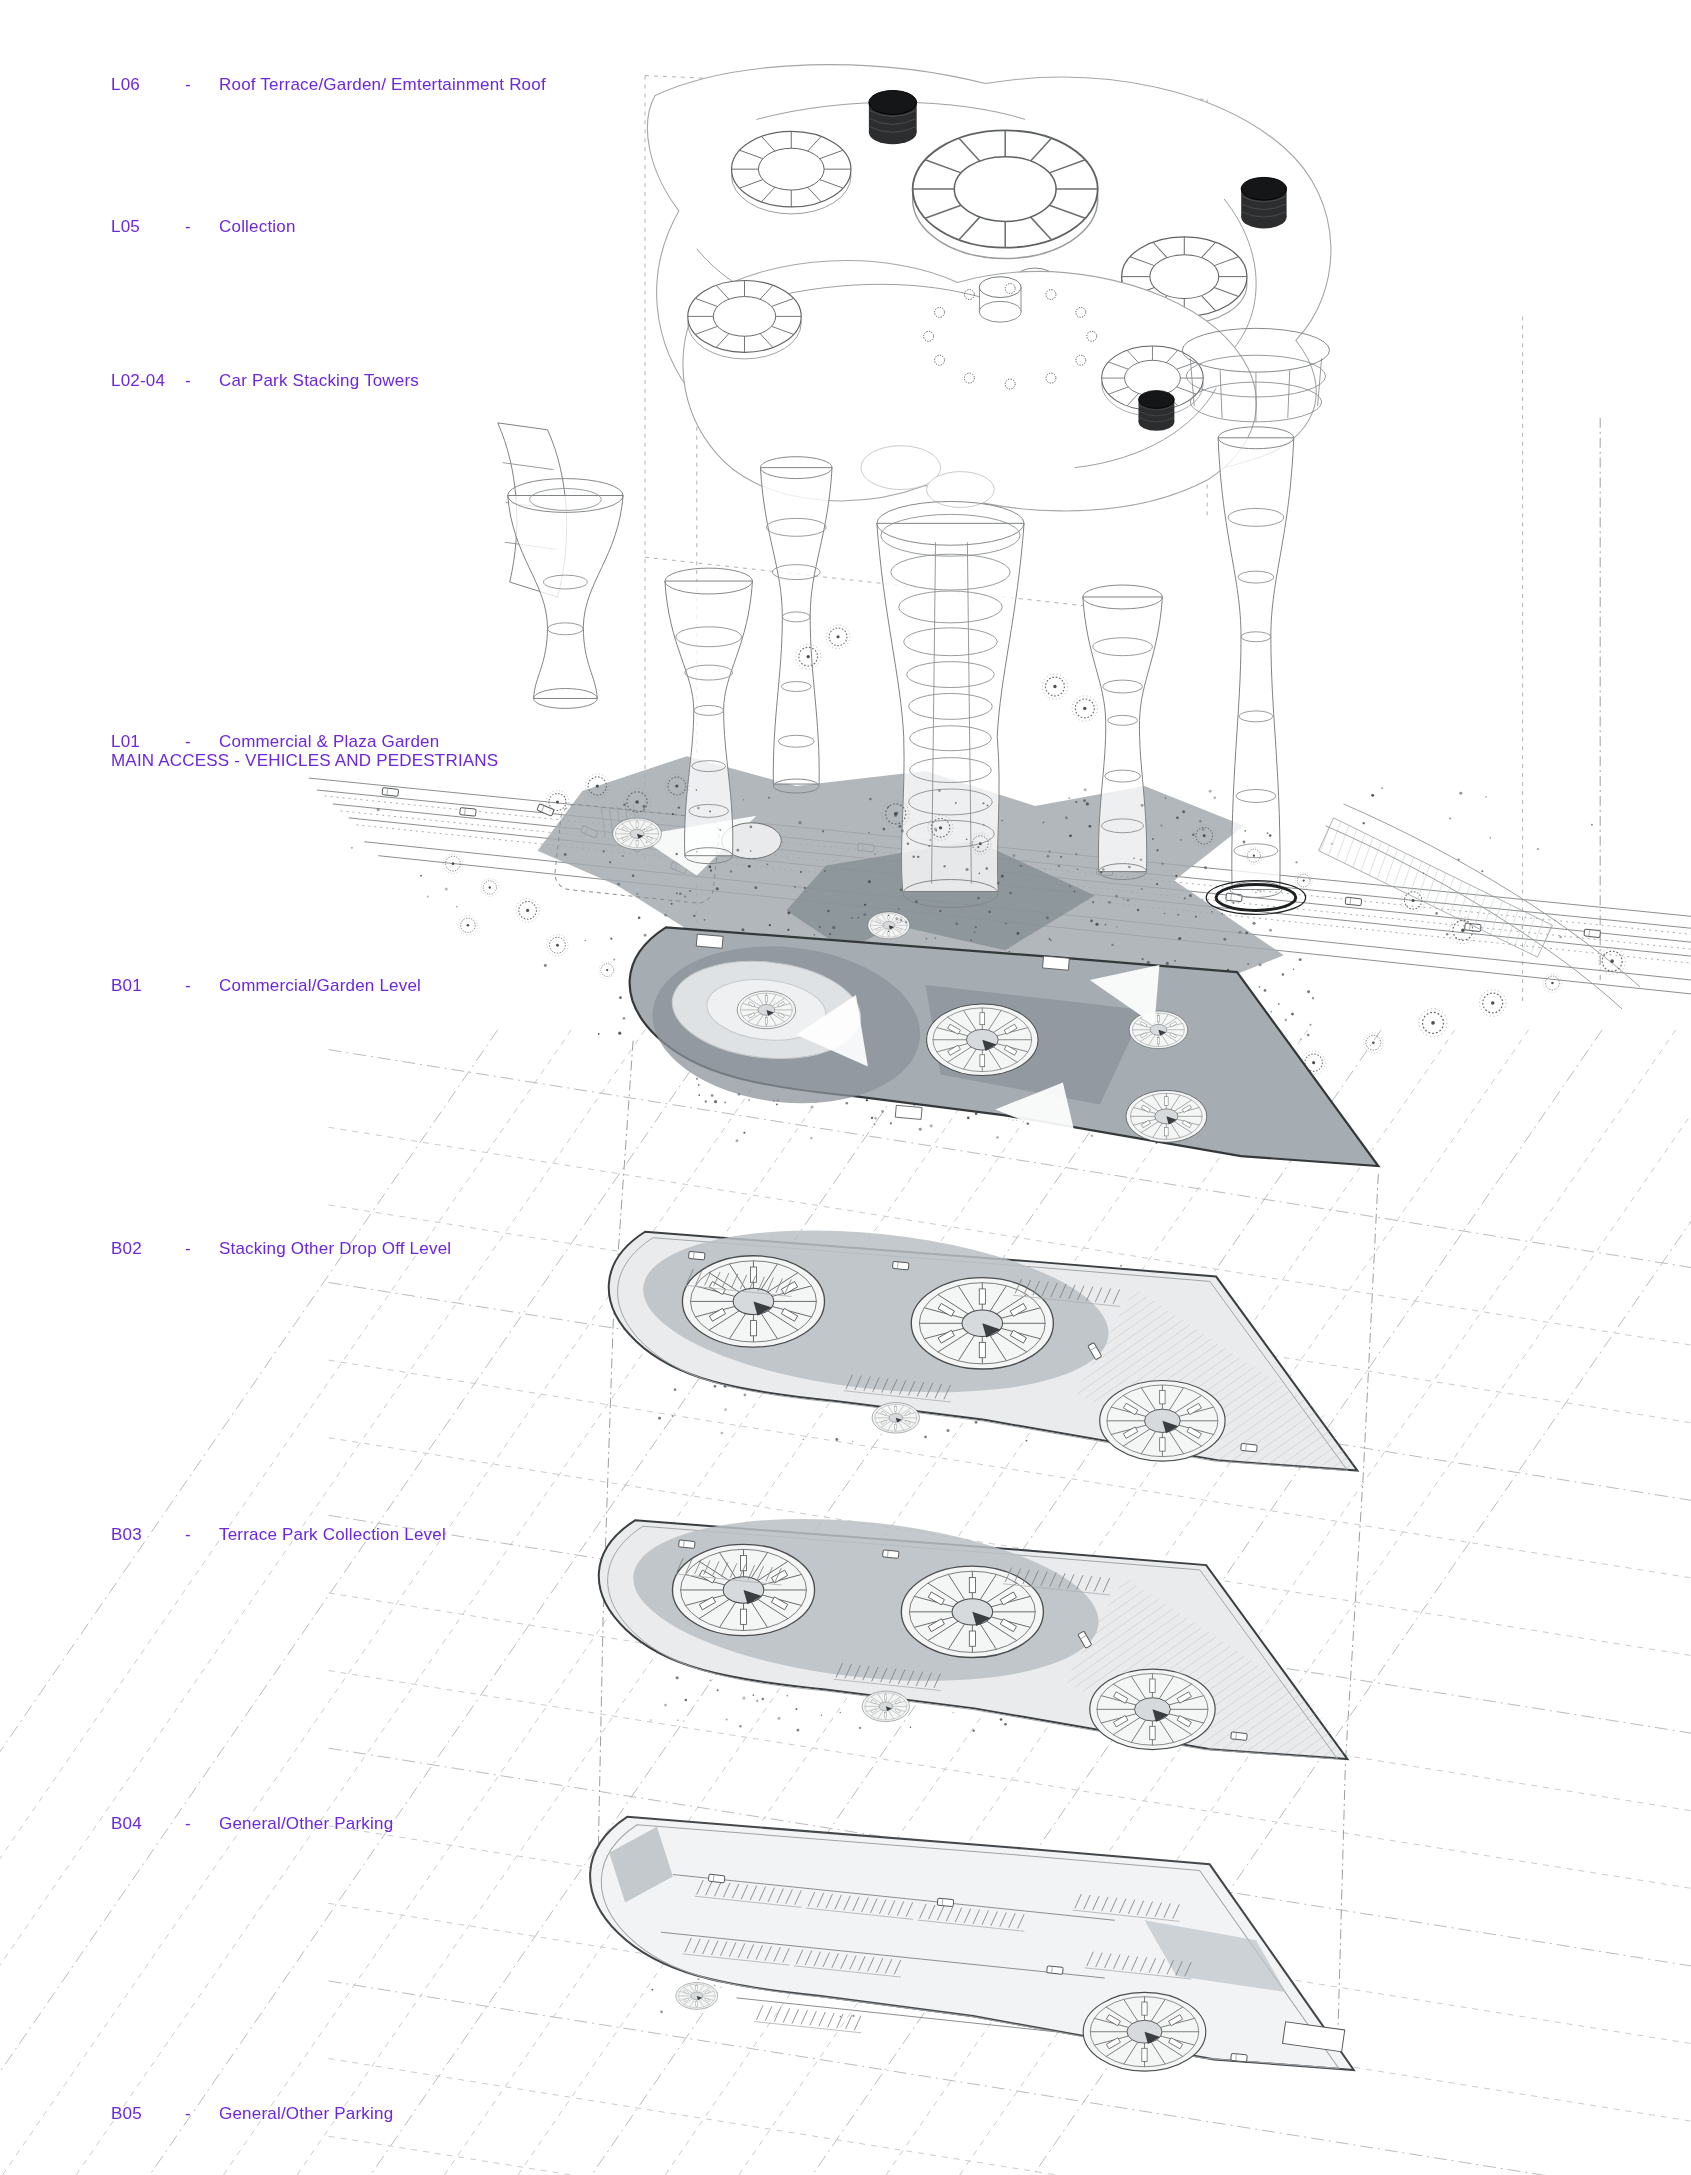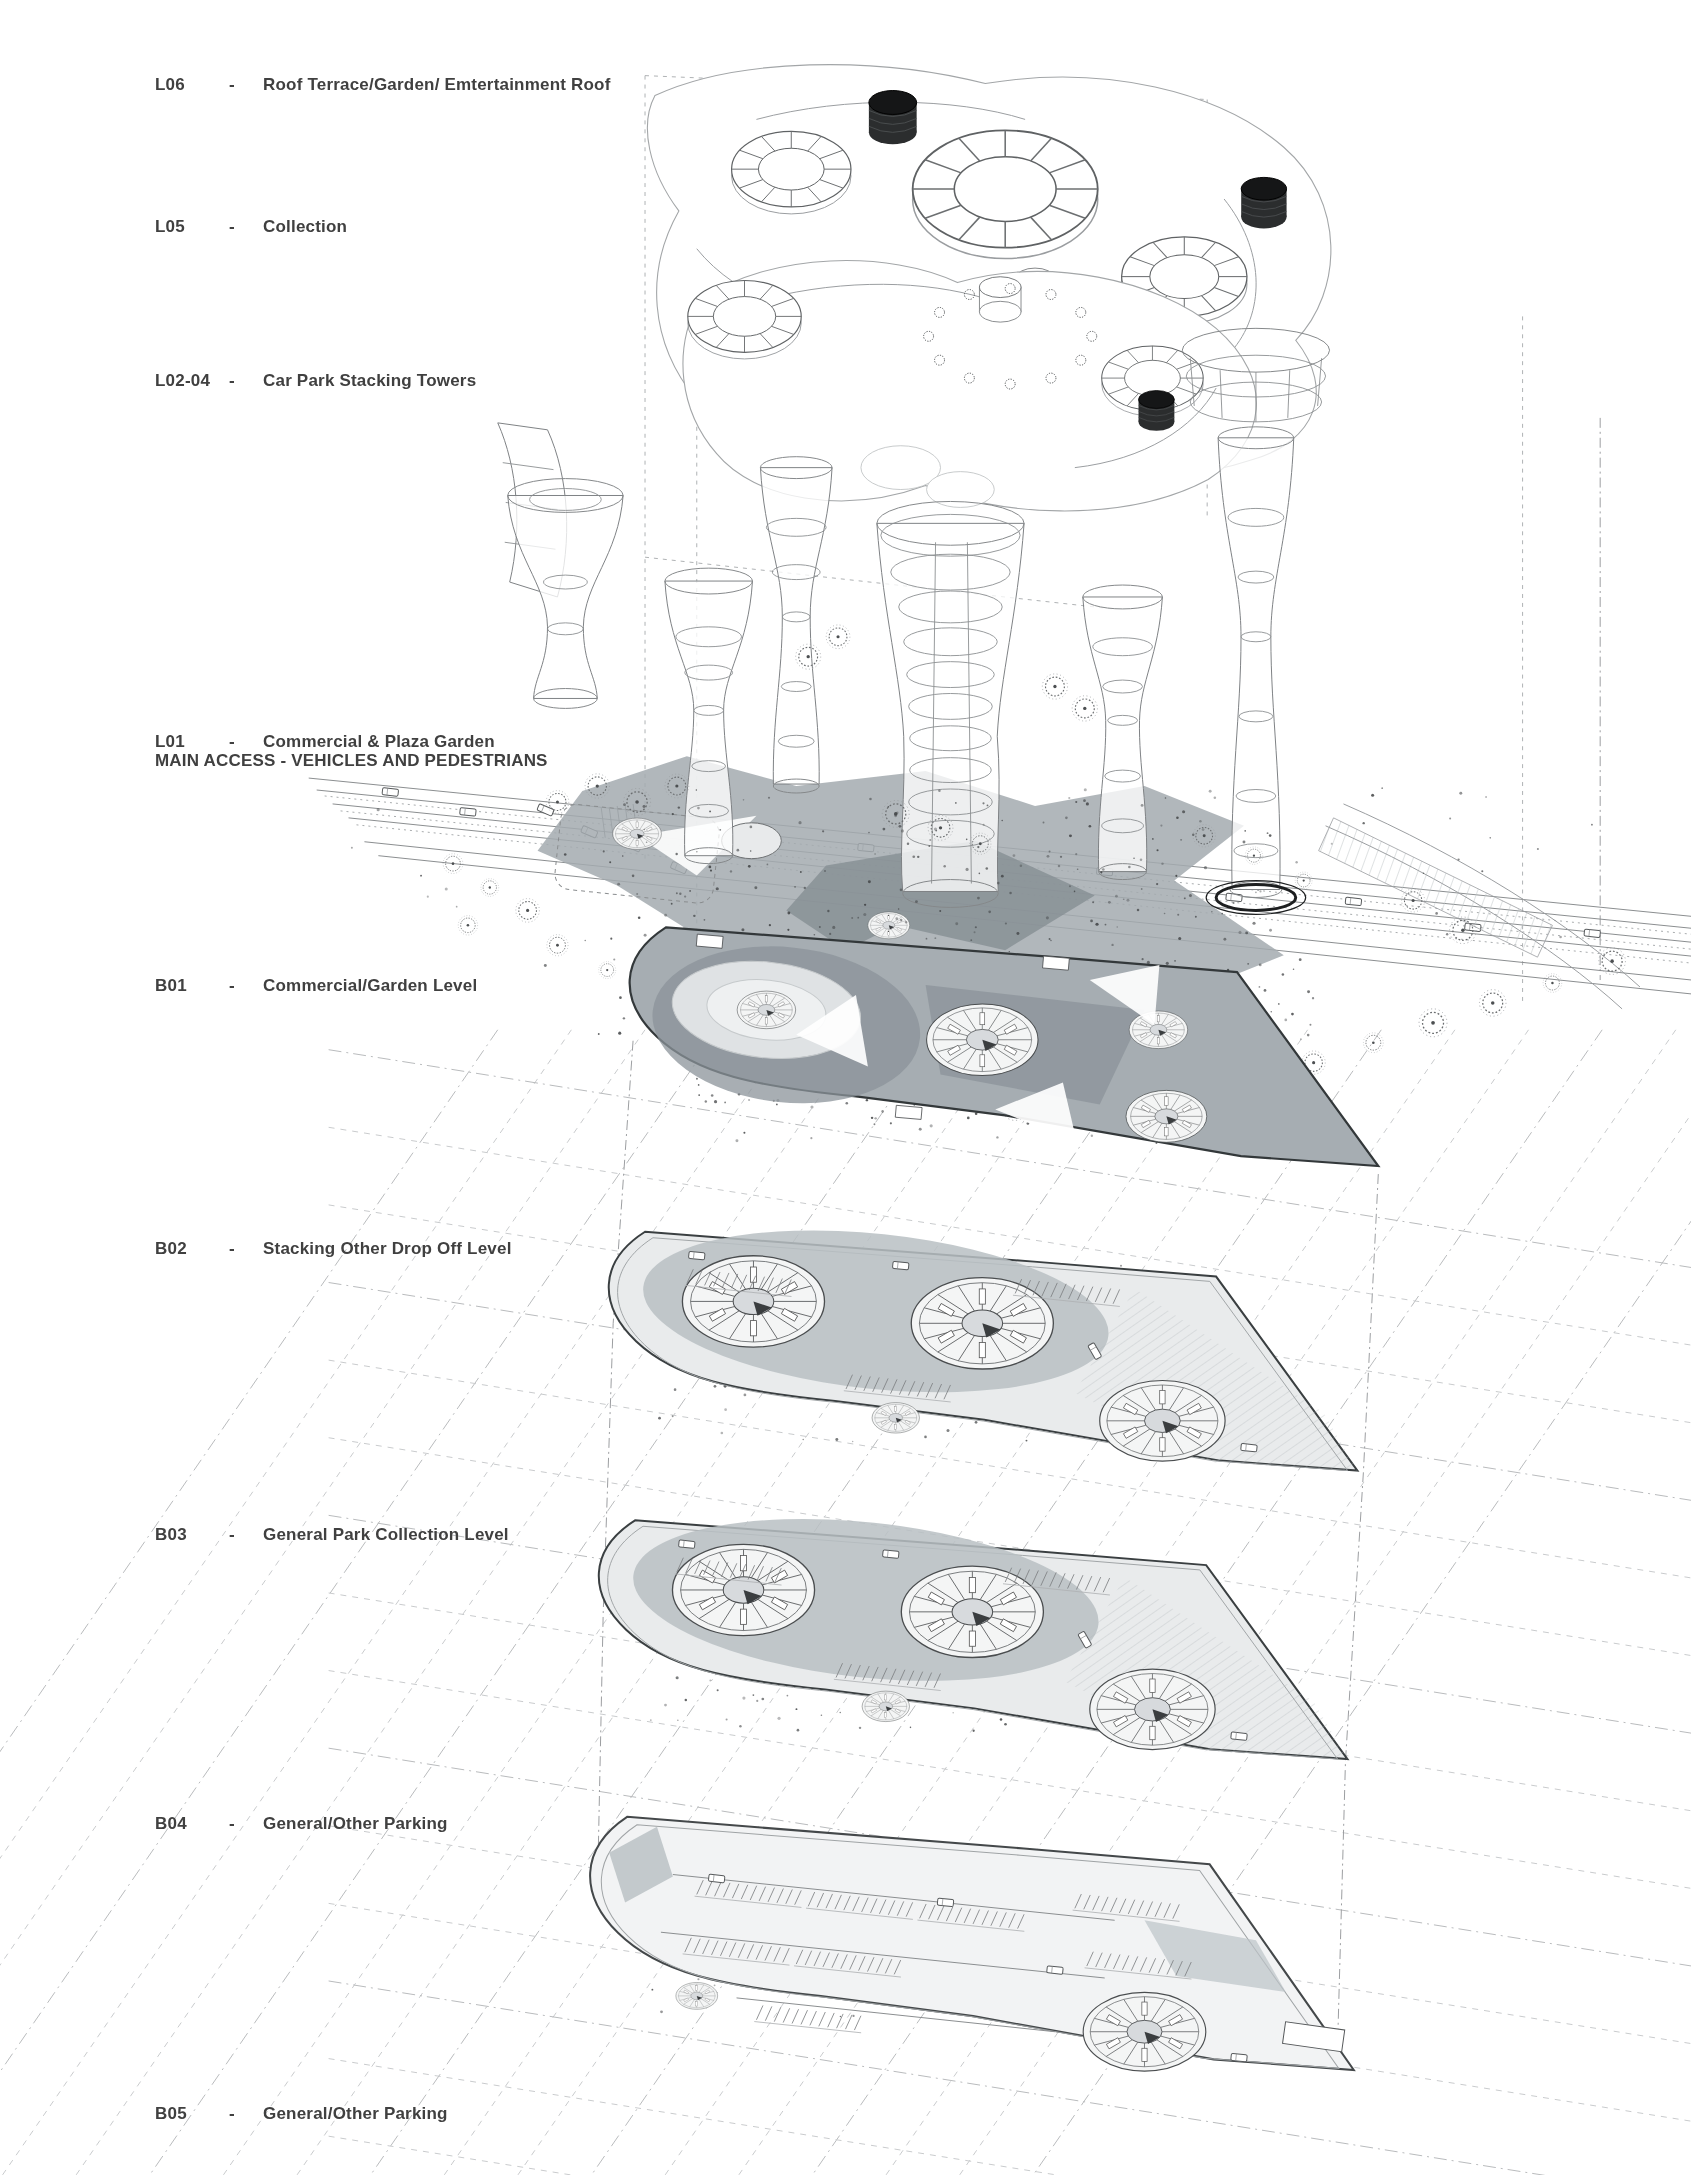--- a/index.html
+++ b/index.html
@@ -1,20 +1,20 @@
 <!DOCTYPE html>
 <html><head>
 <meta charset="utf-8">
 <style>
   html,body{margin:0;padding:0;background:#fff;}
   .canvas{position:relative;width:1692px;height:2175px;background:#fff;overflow:hidden;
           font-family:"Liberation Sans",sans-serif;}
   svg{position:absolute;left:0;top:0;}
-  .lvl{position:absolute;left:111px;color:#404040;font-weight:bold;font-size:17px;
-       letter-spacing:0.2px;line-height:19px;white-space:nowrap;margin-left:44px;}
+  .lvl{position:absolute;left:111px;color:#6d28d9;font-weight:normal;font-size:17px;
+       letter-spacing:0.2px;line-height:19px;white-space:nowrap;}
   .lvl .row{display:flex;}
   .lvl .code{width:74px;}
   .lvl .dash{width:34px;}
   
   .s1{fill:none;stroke:#9a9da0;stroke-width:1;}
   .blob{fill:#ffffff;stroke:#a3a6a8;stroke-width:1.1;}
   .sd{fill:none;stroke:#aeb1b3;stroke-width:1;stroke-dasharray:4 5;}
   .sdd{fill:none;stroke:#9b9da0;stroke-width:1;stroke-dasharray:10 4 2 4;}
   .tw{fill:none;stroke:#85888a;stroke-width:1;}
   .twf{fill:#ffffff;fill-opacity:.78;stroke:#7e8184;stroke-width:1;}
@@ -1313,21 +1313,21 @@
     <div class="row">
       <span class="code">B02</span>
       <span class="dash">-</span>
       <span class="lbl">Stacking Other Drop Off Level</span>
     </div>
   </div>
   <div class="lvl" style="top:1525px">
     <div class="row">
       <span class="code">B03</span>
       <span class="dash">-</span>
-      <span class="lbl">General Park Collection Level</span>
+      <span class="lbl">Terrace Park Collection Level</span>
     </div>
   </div>
   <div class="lvl" style="top:1814px">
     <div class="row">
       <span class="code">B04</span>
       <span class="dash">-</span>
       <span class="lbl">General/Other Parking</span>
     </div>
   </div>
   <div class="lvl" style="top:2104px">

